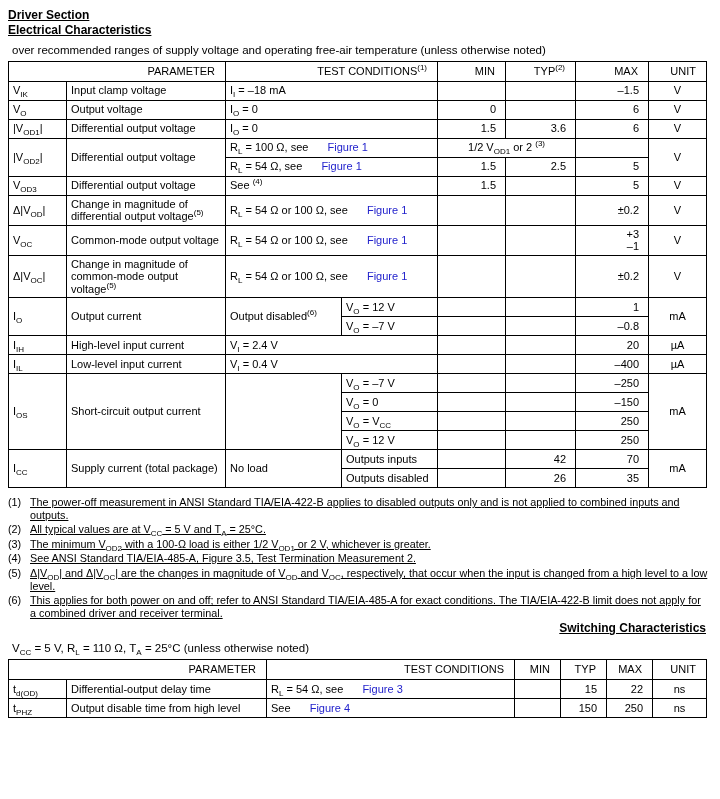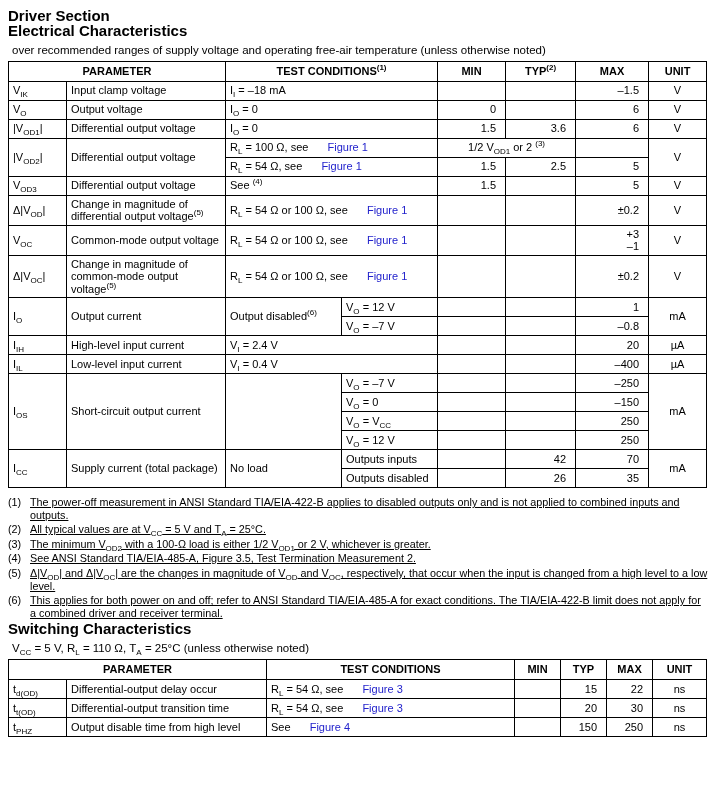--- a/index.html
+++ b/index.html
@@ -4,44 +4,44 @@
 <style>
   * { box-sizing: border-box; }
   html, body { margin: 0; padding: 0; }
   body {
     width: 720px; height: 799px;
     background: #ffffff; color: #000000;
     font-family: "Liberation Sans", sans-serif;
     overflow: hidden;
   }
   .page { padding: 8px 14px 0 8px; }
-  h1.sec { font-size: 15px; font-weight: bold; margin: 0; line-height: 15px; }
+  h1.sec { font-size: 12px; font-weight: bold; margin: 0; line-height: 15px; text-decoration: underline; }
   .subtitle { font-size: 11.5px; margin: 6px 0 4px 4px; line-height: 13px; }
 
   table.spec { border-collapse: collapse; table-layout: fixed; width: 698px; }
   .spec td, .spec th {
     border: 1px solid #000;
     font-size: 11px; line-height: 12.5px;
     padding: 2px 4px; vertical-align: middle;
     height: 19px; overflow: hidden;
   }
-  .spec th { font-weight: bold; text-align: center; padding: 3px 0; }
+  .spec th { font-weight: normal; text-align: right; padding: 3px 10px; }
   td.sym, td.pn, td.cond { text-align: left; }
   td.num { text-align: right; padding-right: 9px; }
   td.ctr, td.unit { text-align: center; }
   sub { font-size: 8px; line-height: 0; }
   sup { font-size: 8px; line-height: 0; }
   .link { color: var(--link-color, #2222CC); cursor: pointer; margin-left: 16px; }
 
   .footnotes { margin-top: 8px; width: 700px; }
   .footnote { display: flex; font-size: 10.8px; line-height: 12.6px; margin-bottom: 2px; }
   .fn-num { flex: 0 0 22px; }
   .fn-text { flex: 1; text-decoration: underline; }
 
-  .switching-heading { margin-top: 14px; }
+  .switching-heading { margin-top: 14px; text-align: right; }
 </style>
 </head>
 <body>
 
 <div class="page">
 
   <h1 class="sec">Driver Section</h1>
   <h1 class="sec">Electrical Characteristics</h1>
   <p class="subtitle">over recommended ranges of supply voltage and operating free-air temperature (unless otherwise noted)</p>
 
@@ -267,37 +267,28 @@
         <tr>
           <th colspan="2">PARAMETER</th>
           <th>TEST CONDITIONS</th>
           <th>MIN</th>
           <th>TYP</th>
           <th>MAX</th>
           <th>UNIT</th>
         </tr>
         <tr>
           <td class="sym">t<sub>d(OD)</sub></td>
-          <td class="pn">Differential-output delay occur</td>
+          <td class="pn">Differential-output delay time</td>
           <td class="cond">R<sub>L</sub> = 54 Ω, see <span class="link">Figure 3</span></td>
           <td class="num"></td>
           <td class="num">15</td>
           <td class="num">22</td>
           <td class="unit">ns</td>
         </tr>
         <tr>
-          <td class="sym">t<sub>t(OD)</sub></td>
-          <td class="pn">Differential-output transition time</td>
-          <td class="cond">R<sub>L</sub> = 54 Ω, see <span class="link">Figure 3</span></td>
-          <td class="num"></td>
-          <td class="num">20</td>
-          <td class="num">30</td>
-          <td class="unit">ns</td>
-        </tr>
-        <tr>
           <td class="sym">t<sub>PHZ</sub></td>
           <td class="pn">Output disable time from high level</td>
           <td class="cond">See <span class="link">Figure 4</span></td>
           <td class="num"></td>
           <td class="num">150</td>
           <td class="num">250</td>
           <td class="unit">ns</td>
         </tr>
       </tbody>
   </table>

